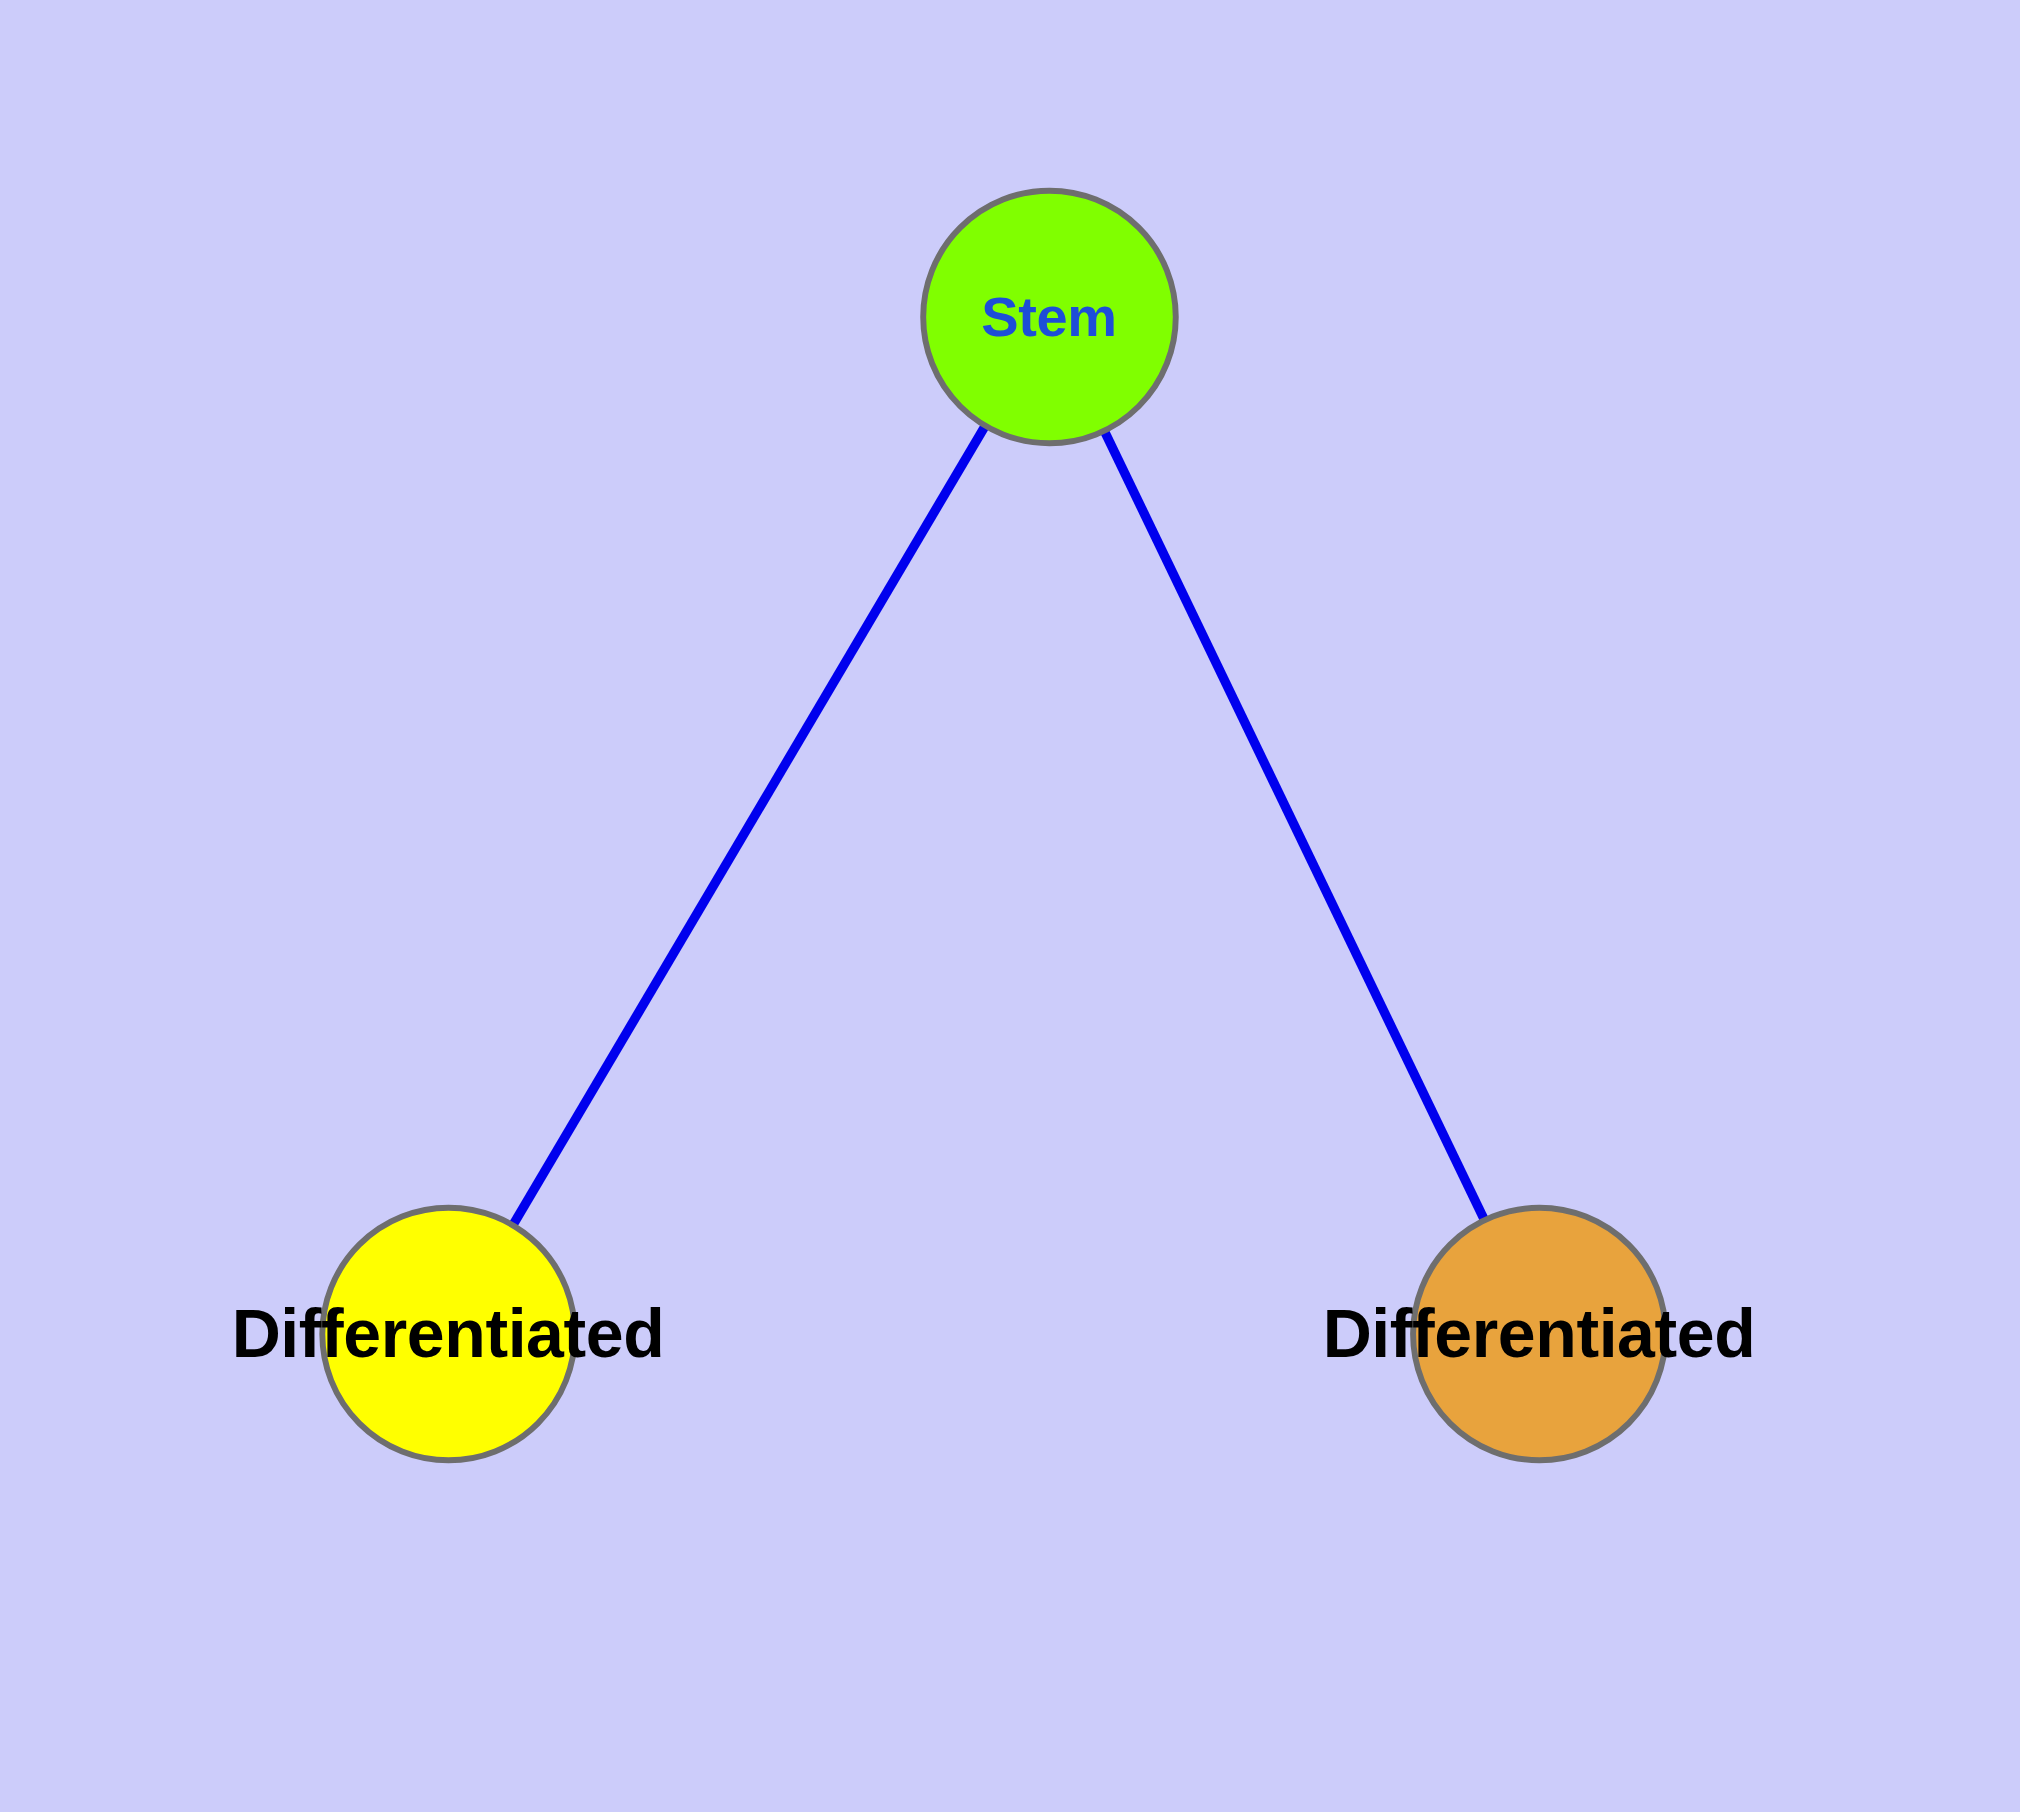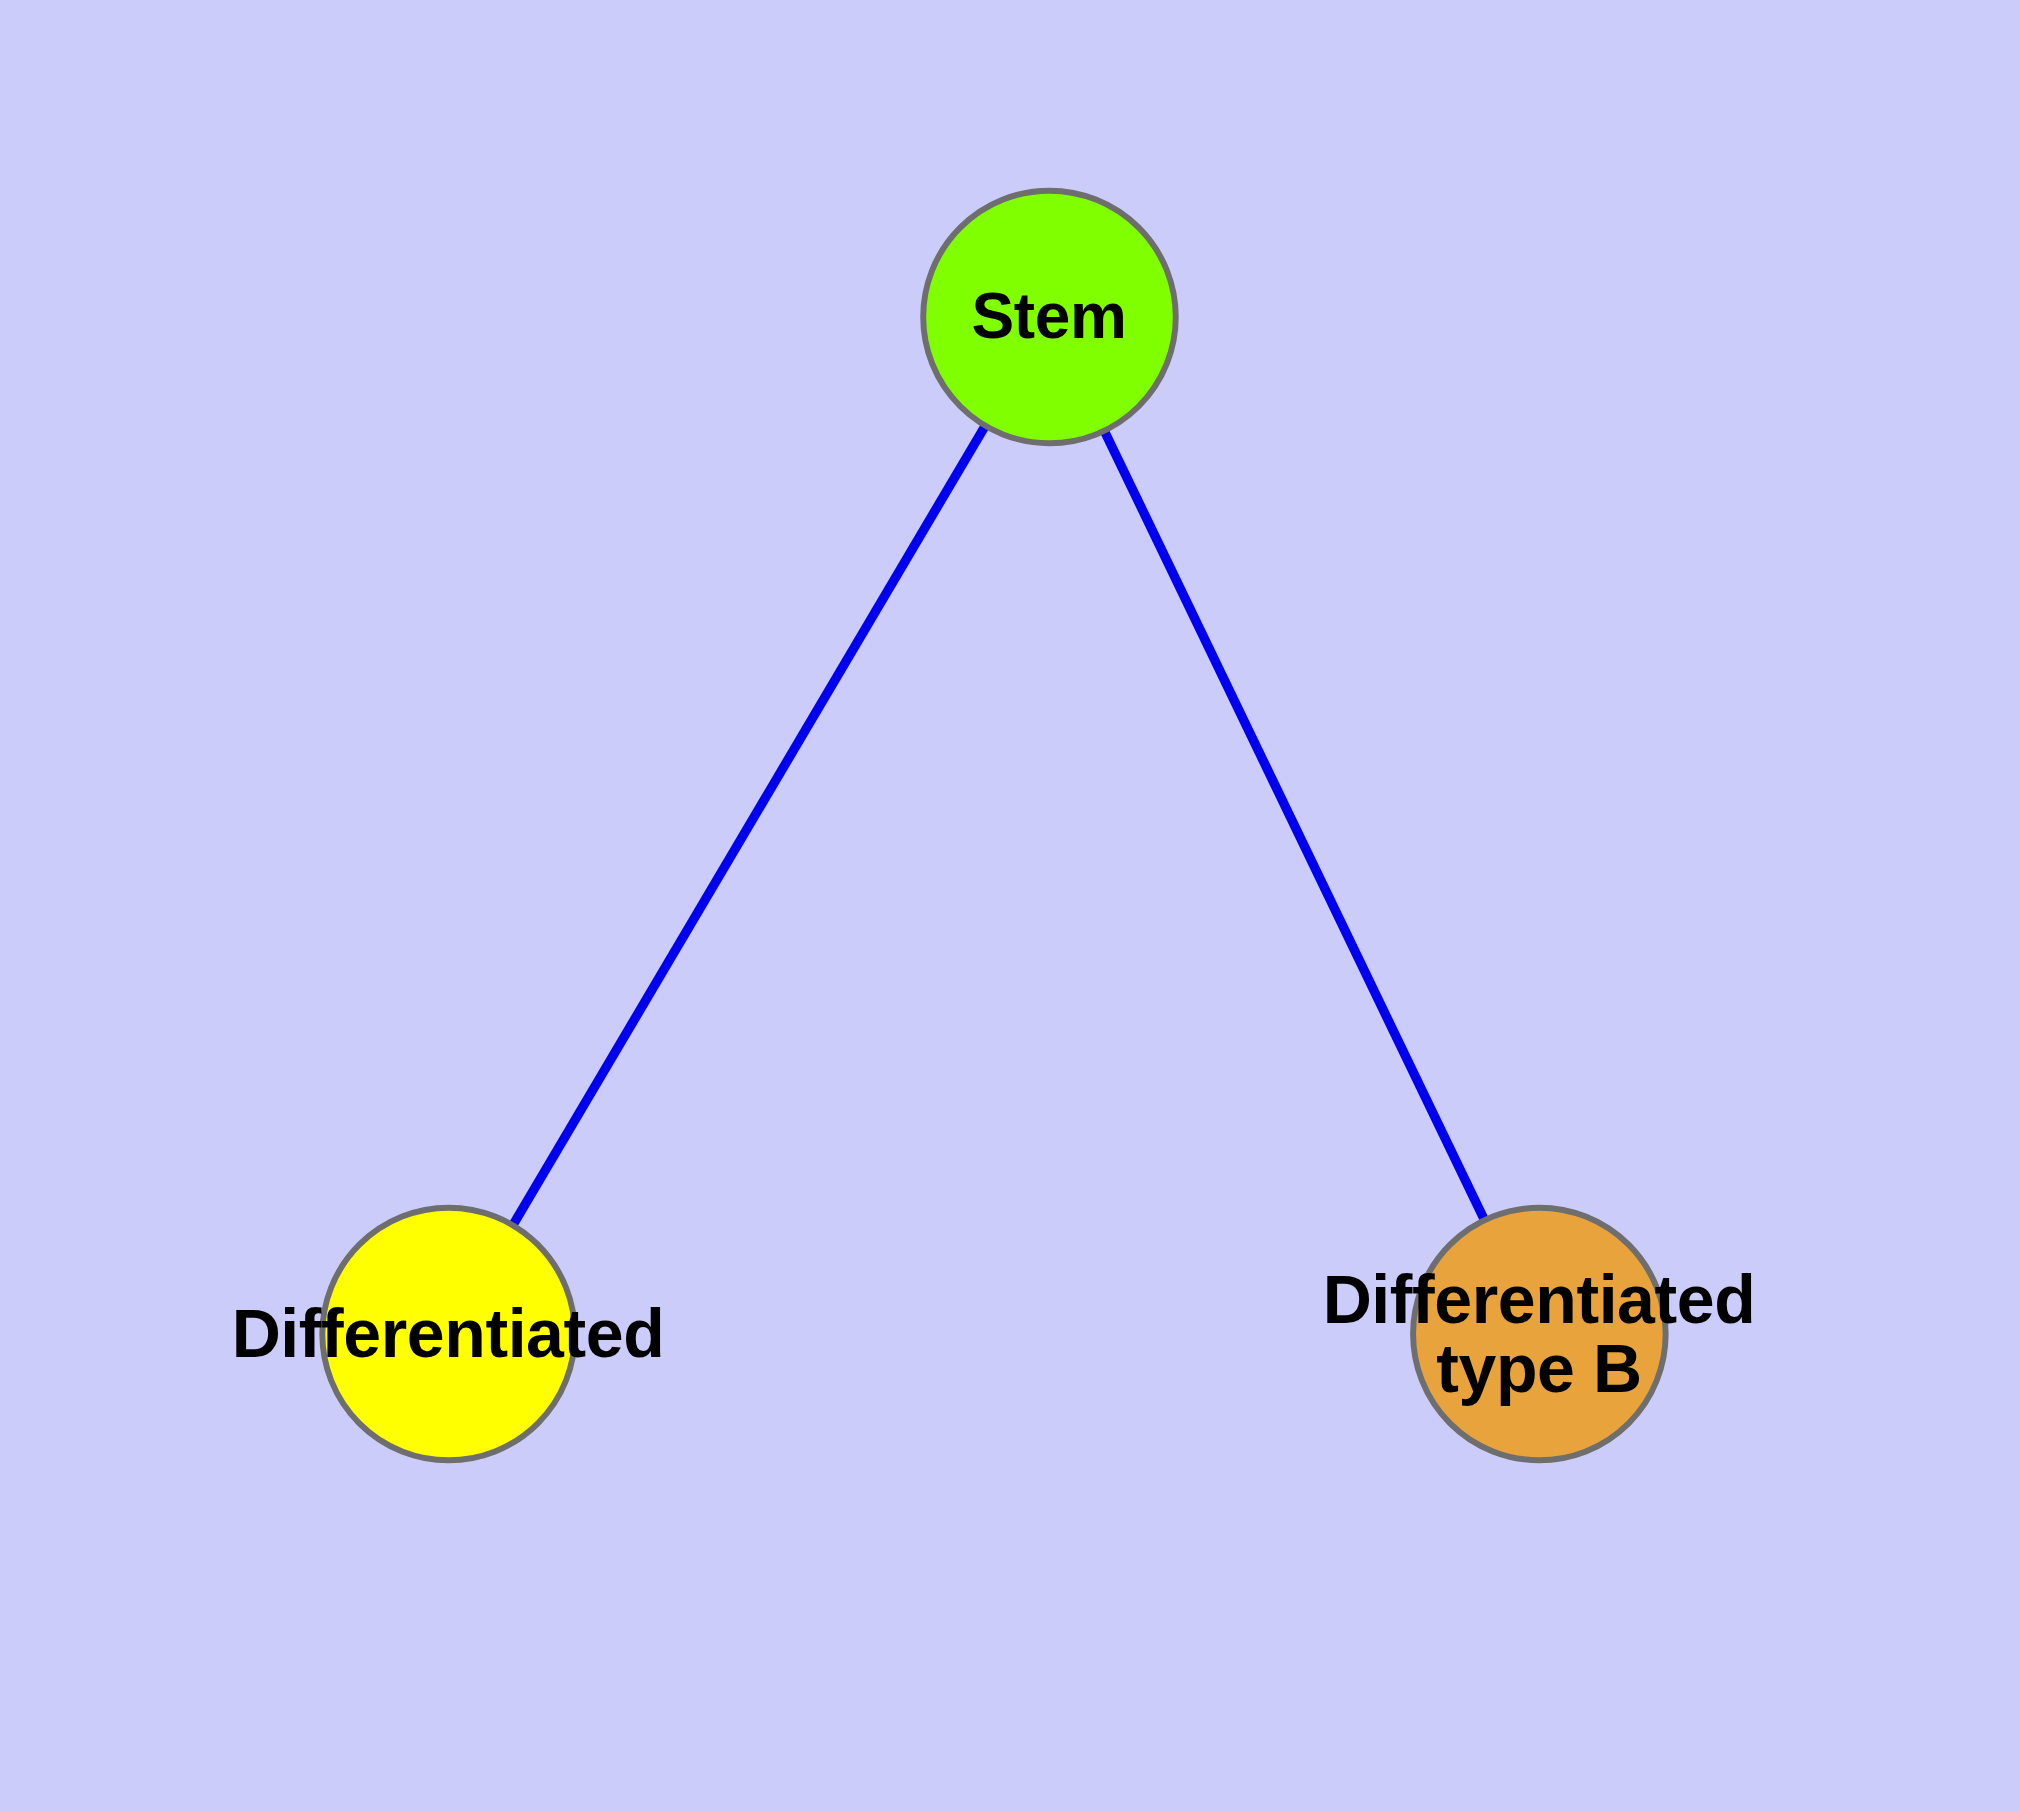--- a/index.html
+++ b/index.html
@@ -47,18 +47,18 @@
         <line x1="1164.241259676077" y1="498.8384885595309" x2="602.7587403239228" y2="1449.1615114404692" stroke="#0000ee" stroke-width="11" stroke-linecap="butt"></line>
         <line x1="1300.9229030213232" y1="504.6357848193562" x2="1753.0770969786768" y2="1443.3642151806437" stroke="#0000ee" stroke-width="11" stroke-linecap="butt"></line>
       </g>
     <g id="node-layer">
         <circle cx="1238" cy="374" r="149" fill="#80ff00" stroke="#6e6e6e" stroke-width="7"></circle>
         <circle cx="529" cy="1574" r="149" fill="#ffff00" stroke="#6e6e6e" stroke-width="7"></circle>
         <circle cx="1816" cy="1574" r="149" fill="#e8a33d" stroke="#6e6e6e" stroke-width="7"></circle>
       </g>
   </svg>
   <div id="label-layer">
-      <div class="node-label" style="left: 1049px; top: 317px; font-size: 64px; color: #000000;"><div>Stem</div></div>
+      <div class="node-label" style="left: 1049px; top: 317px; font-size: 56px; color: #1d4ed8;"><div>Stem</div></div>
       <div class="node-label" style="left: 448px; top: 1334px; font-size: 68px; color: rgb(0, 0, 0);"><div>Differentiated</div></div>
-      <div class="node-label" style="left: 1539px; top: 1334px; font-size: 68px; color: rgb(0, 0, 0);"><div>Differentiated</div><div>type B</div></div>
+      <div class="node-label" style="left: 1539px; top: 1334px; font-size: 68px; color: rgb(0, 0, 0);"><div>Differentiated</div></div>
     </div>
 </div>
 
 
 </body></html>

